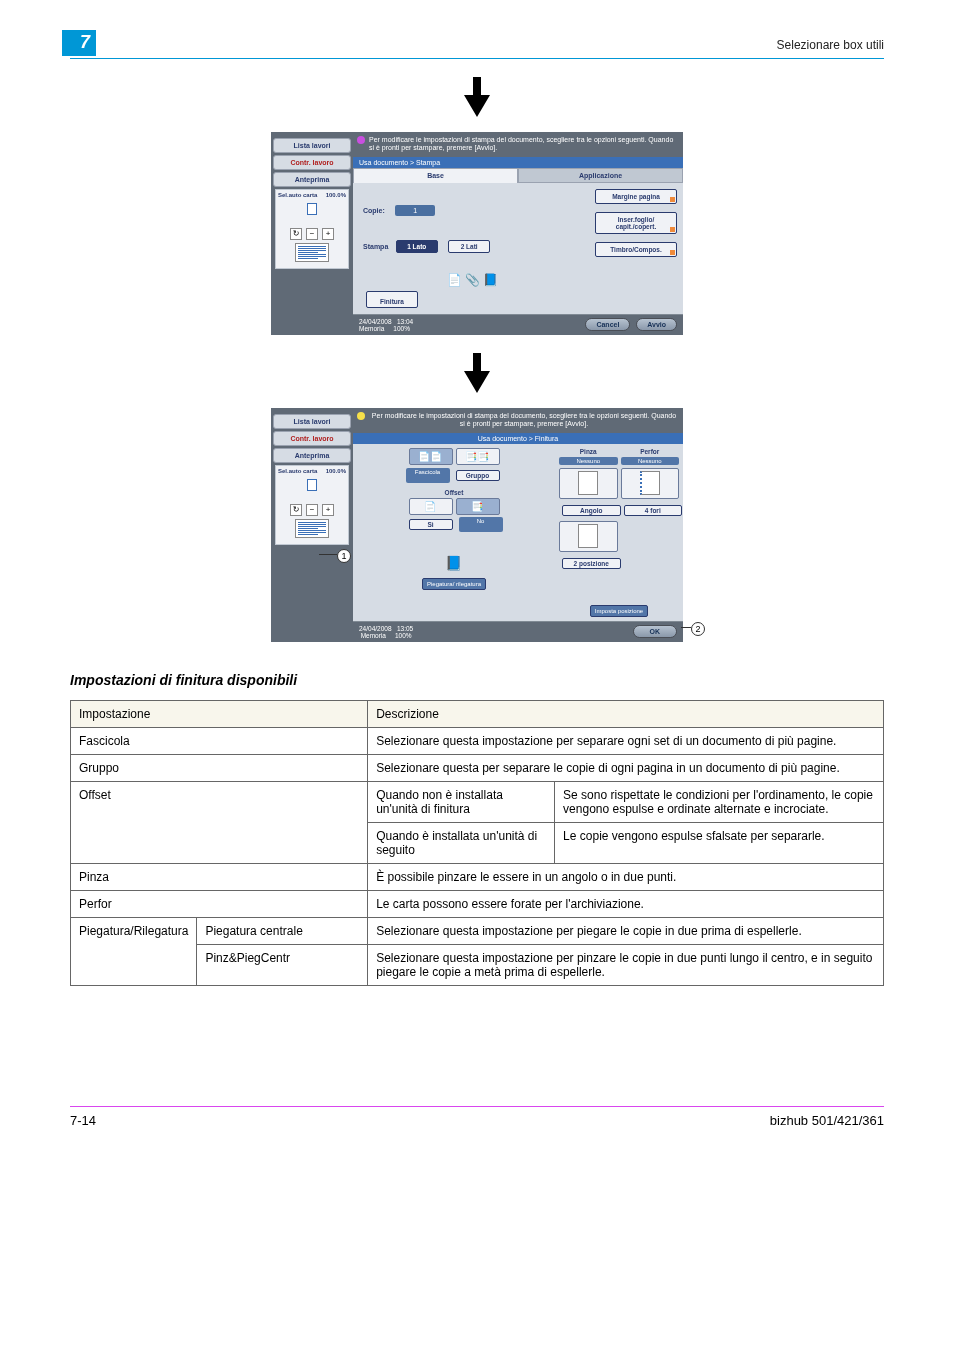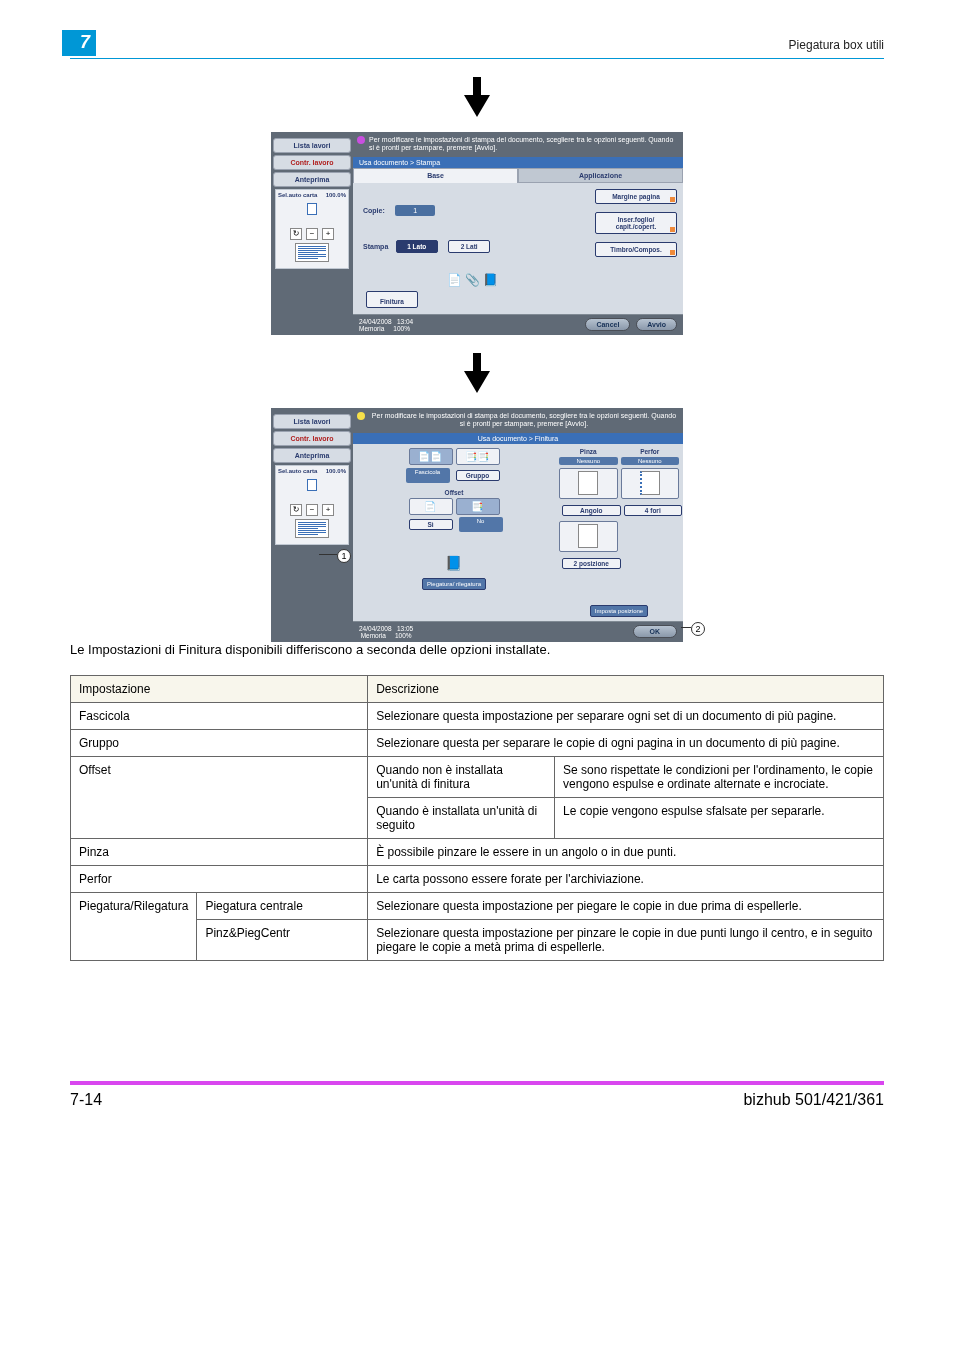--- a/index.html
+++ b/index.html
@@ -290,32 +290,32 @@
     text-align: left;
     vertical-align: top;
   }
   table.spec th {
     background: #f8f6ec;
     font-weight: normal;
   }
   .footer {
     display:flex;
     justify-content:space-between;
-    border-top:4px solid #d946ef;
+    border-top:1px solid #d946ef;
     margin-top:120px;
     padding-top:6px;
-    font-size:16px;
+    font-size:13px;
   }
 </style>
 </head>
 <body>
 
 <div class="page">
   <div class="chapter-tab">7</div>
-  <div class="header-right">Piegatura box utili</div>
+  <div class="header-right">Selezionare box utili</div>
   <div class="chapter-border"></div>
 
   <div class="arrow-down">
     <svg width="30" height="40" viewBox="0 0 30 40">
         <path d="M11 0 h8 v18 h9 L15 40 L2 18 h9 z" fill="#000"></path>
       </svg>
   </div>
 
   <div class="panel-wrap">
     <div class="panel-inner">
@@ -472,21 +472,21 @@
           </div>
         </div>
       </div>
     </div>
     <div style="position:absolute; right:-22px; bottom:6px;">
       <span class="callout-line" style="width:10px;"></span><span class="callout">2</span>
     </div>
    </div>
   </div>
 
-  <div class="body-text">Le Impostazioni di Finitura disponibili differiscono a seconda delle opzioni installate.</div>
+  <div class="sec-title">Impostazioni di finitura disponibili</div>
 
   <table class="spec">
     <tbody>
         <tr>
       <th colspan="2" style="width:32%;">Impostazione</th>
       <th colspan="2">Descrizione</th>
     </tr>
     <tr>
       <td colspan="2">Fascicola</td>
       <td colspan="2">Selezionare questa impostazione per separare ogni set di un documento di più pagine.</td>

